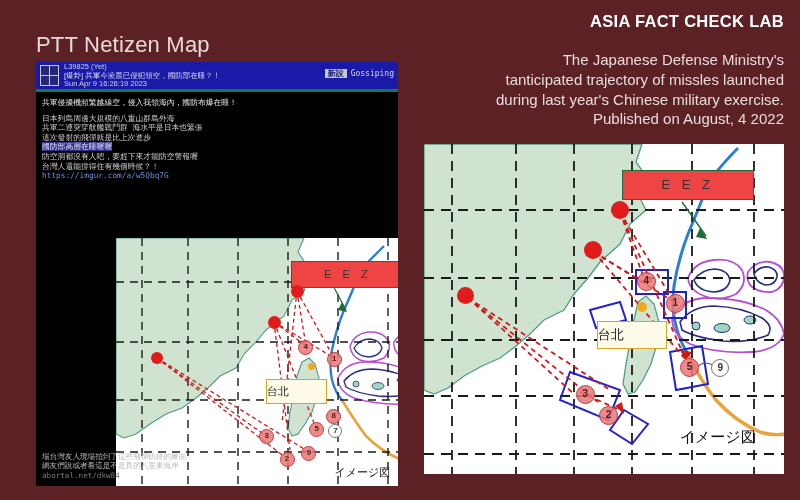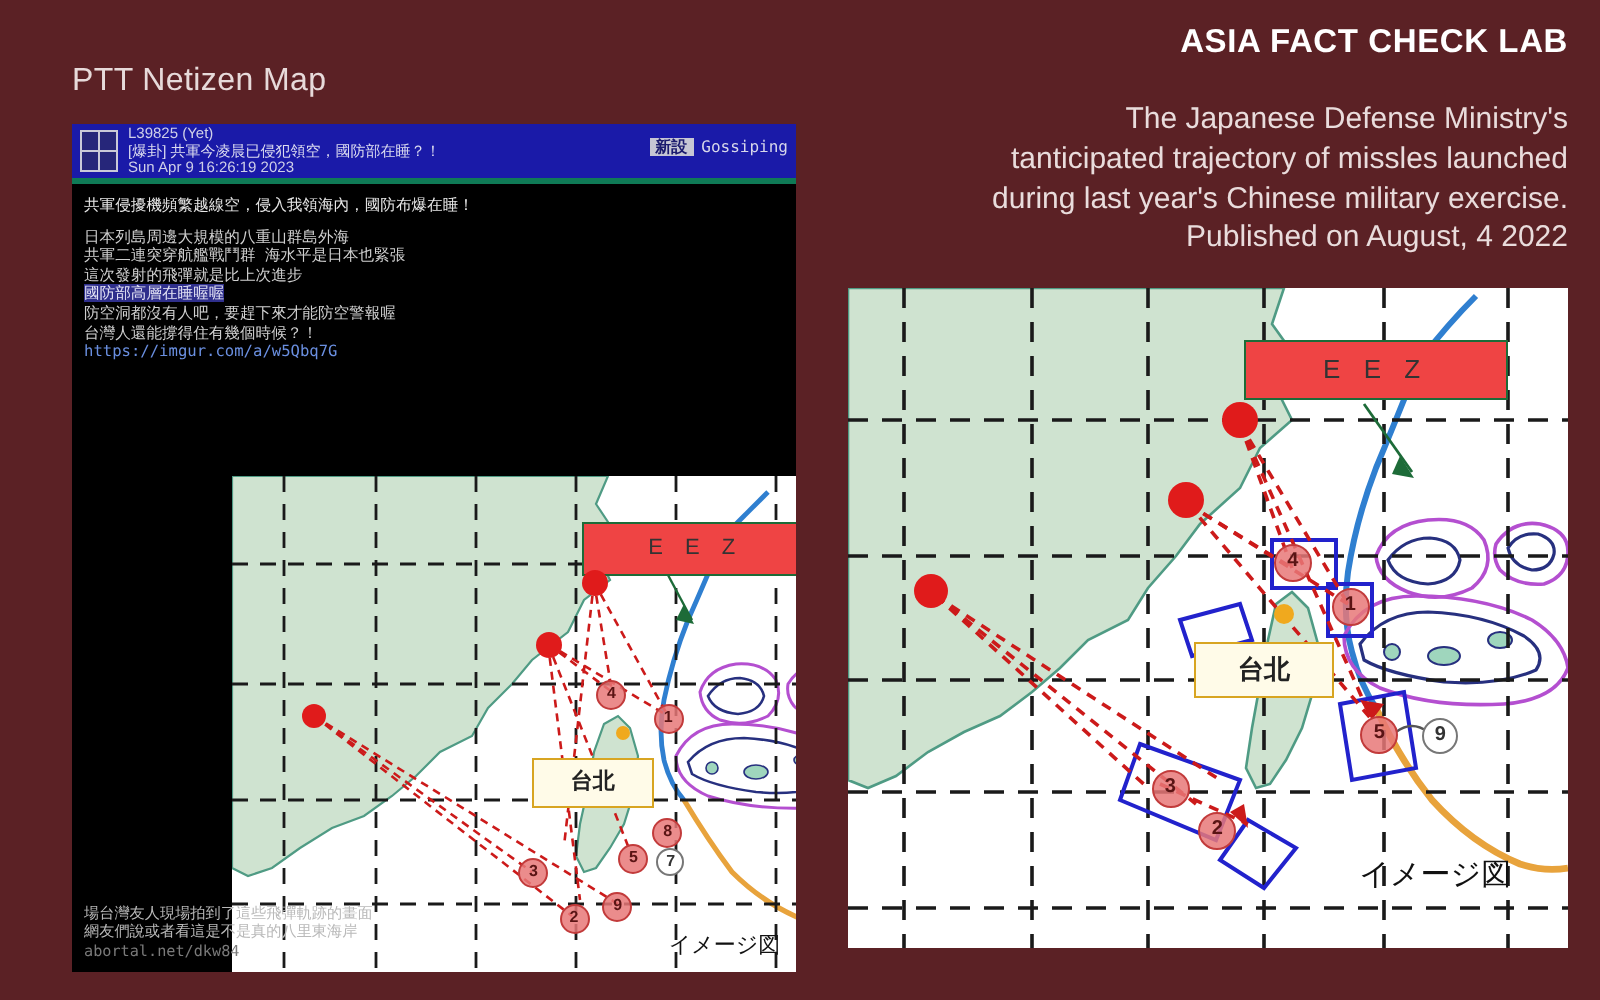--- a/index.html
+++ b/index.html
@@ -19,21 +19,21 @@
   }
   .caption{
     position:absolute;right:16px;top:50px;width:370px;
     color:#e9dcdc;font-size:15px;line-height:1.32;text-align:right;
   }
   .caption div{white-space:nowrap;}
 
   
   .ptt-title{
     position:absolute;left:36px;top:32px;
-    color:#e7dada;font-size:16px;font-weight:400;letter-spacing:.2px;
+    color:#e7dada;font-size:22px;font-weight:400;letter-spacing:.2px;
   }
 
   
   .ptt-shot{
     position:absolute;left:36px;top:62px;width:362px;height:424px;
     background:#000;overflow:hidden;
   }
   .term-bar{
     position:absolute;left:0;top:0;width:100%;height:27px;
     background:#1a1aa8;
@@ -96,21 +96,21 @@
     background:#5b2125;
   }
 
   .lbl{position:absolute;font-family:"Liberation Sans",sans-serif;}
   .lbl-eez{
     background:#ef4444;border:1.4px solid #1d6b38;color:#333;
     letter-spacing:4px;text-align:center;
   }
   .lbl-taipei{
     background:#fffbe8;border:1.4px solid #d8a521;color:#222;
-    text-align:center;font-weight:700;
+    font-weight:400;
   }
   .lbl-image{color:#111;font-weight:400;}
 
   .dot{position:absolute;border-radius:50%;background:#e01b1b;}
   .dot-or{position:absolute;border-radius:50%;background:#f0a91e;}
   .num{
     position:absolute;border-radius:50%;
     background:rgba(232,120,120,.85);
     border:1px solid #c23b3b;
     color:#5a1414;text-align:center;font-weight:700;

